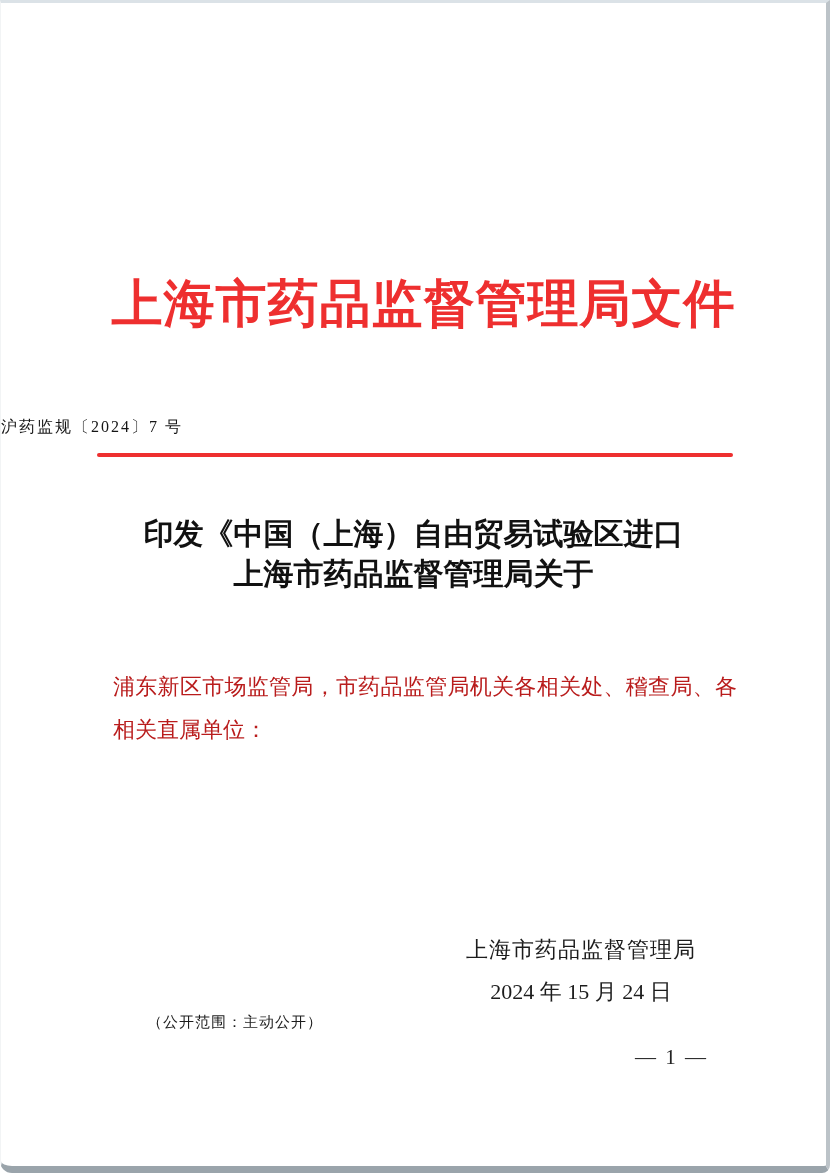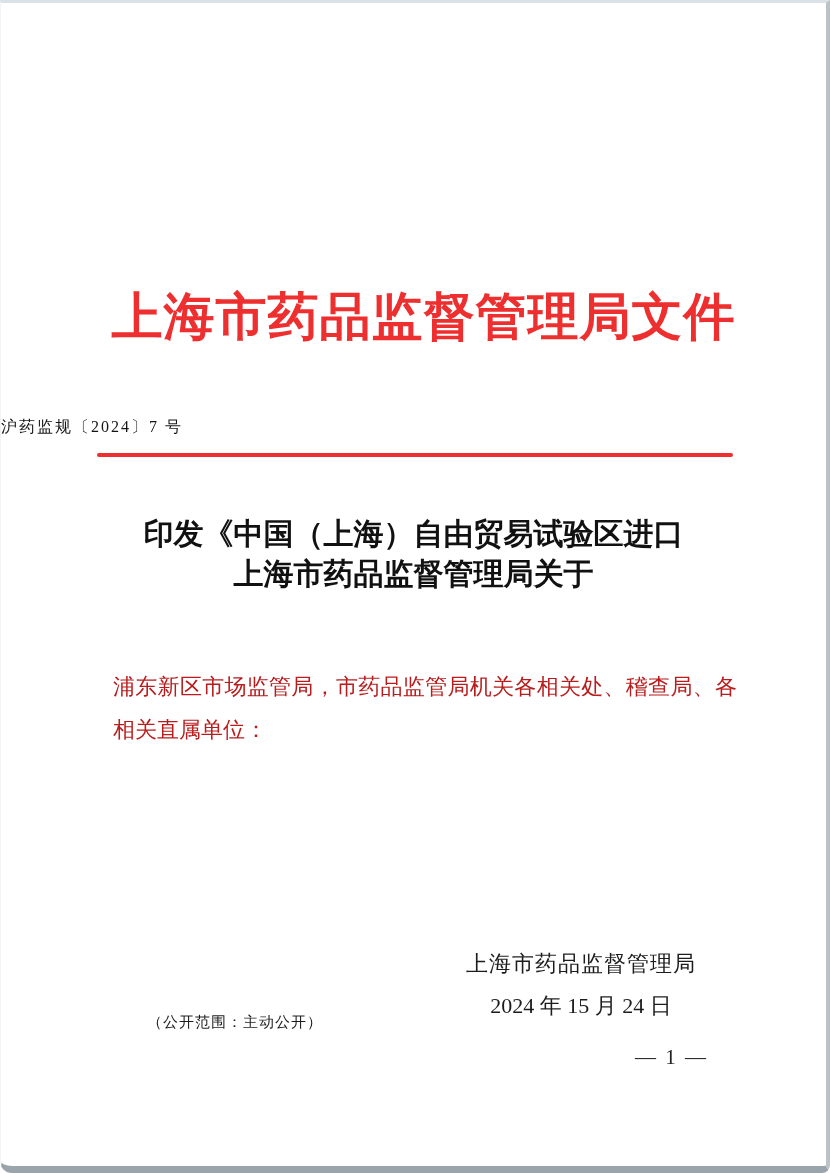--- a/index.html
+++ b/index.html
@@ -18,21 +18,21 @@
     border-top: 3px solid #dbe2e7;
     border-right: 4px solid #bcc3c8;
     border-bottom: 7px solid #9aa4ab;
     border-left: 1px solid #f2f4f5;
     border-radius: 0 0 8px 12px;
     overflow: hidden;
   }
 
   .letterhead-title {
     position: absolute;
-    top: 280px;
+    top: 267px;
     left: 0;
     right: 0;
     text-align: center;
     font-size: 51px;
     font-weight: bold;
     letter-spacing: 1px;
     color: var(--accent-red, #ee2f2f);
     white-space: nowrap;
     padding-left: 20px;
   }
@@ -92,21 +92,20 @@
     top: 926px;
     left: 438px;
     width: 284px;
     text-align: center;
     font-size: 22px;
     line-height: 42px;
     color: #1c1c1c;
   }
   .signature-block .agency {
     letter-spacing: 1px;
-    margin-top: 14px;
   }
 
   .disclosure-scope {
     position: absolute;
     top: 1010px;
     left: 146px;
     font-size: 15px;
     color: #1c1c1c;
     letter-spacing: 1px;
   }

